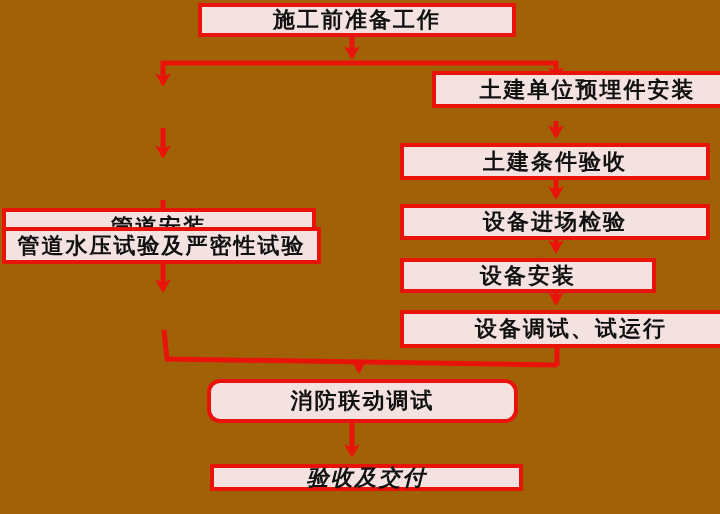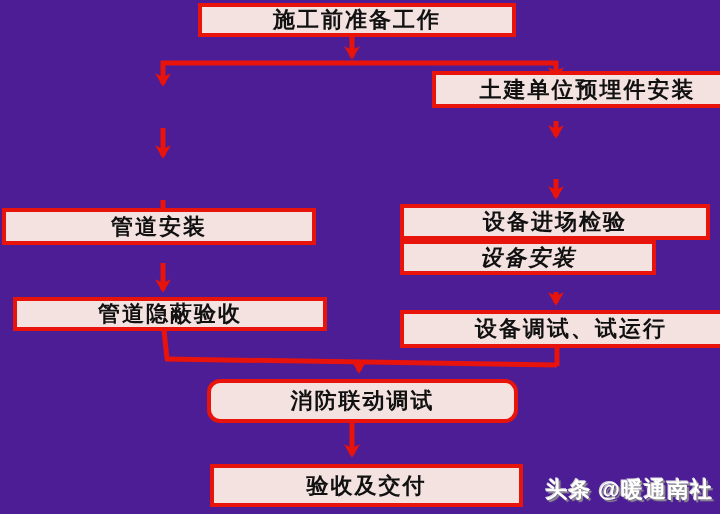--- a/index.html
+++ b/index.html
@@ -1,19 +1,19 @@
 <!DOCTYPE html>
 <html><head>
 <meta charset="utf-8">
 <style>
   html,body{margin:0;padding:0;background:#ffffff;}
   .canvas{
     position:relative;
     width:720px;height:514px;
-    background:#4c1d95;
+    background:#a16207;
     overflow:hidden;
     font-family:"Liberation Sans", sans-serif;
   }
   .connectors{
     position:absolute;left:0;top:0;width:720px;height:514px;
     pointer-events:none;
   }
   .node{
     position:absolute;
     box-sizing:border-box;
@@ -66,25 +66,25 @@
       <line x1="557" y1="347" x2="557" y2="366"></line>
       <line x1="359" y1="362" x2="359" y2="371" marker-end="url(#ah)"></line>
 
       <line x1="352" y1="422" x2="352" y2="455" marker-end="url(#ah)"></line>
     </g>
   </svg>
 
   <div class="node" style="left:198px;top:3px;width:318px;height:34px;">施工前准备工作</div>
 
   <div class="node" style="left:2px;top:164px;width:314px;height:37px;margin-top:44px;">管道安装</div>
-  <div class="node" style="left:13px;top:297px;width:314px;height:34px;">管道隐蔽验收</div>
+  <div class="node" style="left:2px;top:227px;width:319px;height:37px;">管道水压试验及严密性试验</div>
 
   <div class="node" style="left:400px;top:71px;width:311px;height:37px;margin-left:32px;">土建单位预埋件安装</div>
+  <div class="node" style="left:400px;top:143px;width:310px;height:37px;">土建条件验收</div>
   <div class="node" style="left:400px;top:204px;width:310px;height:36px;">设备进场检验</div>
-  <div class="node" style="left:400px;top:240px;width:256px;height:35px;font-style:italic;">设备安装</div>
+  <div class="node" style="left:400px;top:258px;width:256px;height:35px;">设备安装</div>
   <div class="node" style="left:400px;top:310px;width:342px;height:38px;">设备调试、试运行</div>
 
   <div class="node" style="left:207px;top:379px;width:311px;height:44px;border-radius:13px;">消防联动调试</div>
-  <div class="node" style="left:210px;top:464px;width:313px;height:43px;">验收及交付</div>
+  <div class="node" style="left:210px;top:464px;width:313px;height:27px;font-style:italic;">验收及交付</div>
 
-  <div class="watermark">头条 @暖通南社</div>
 
 </div>
 
 </body></html>

